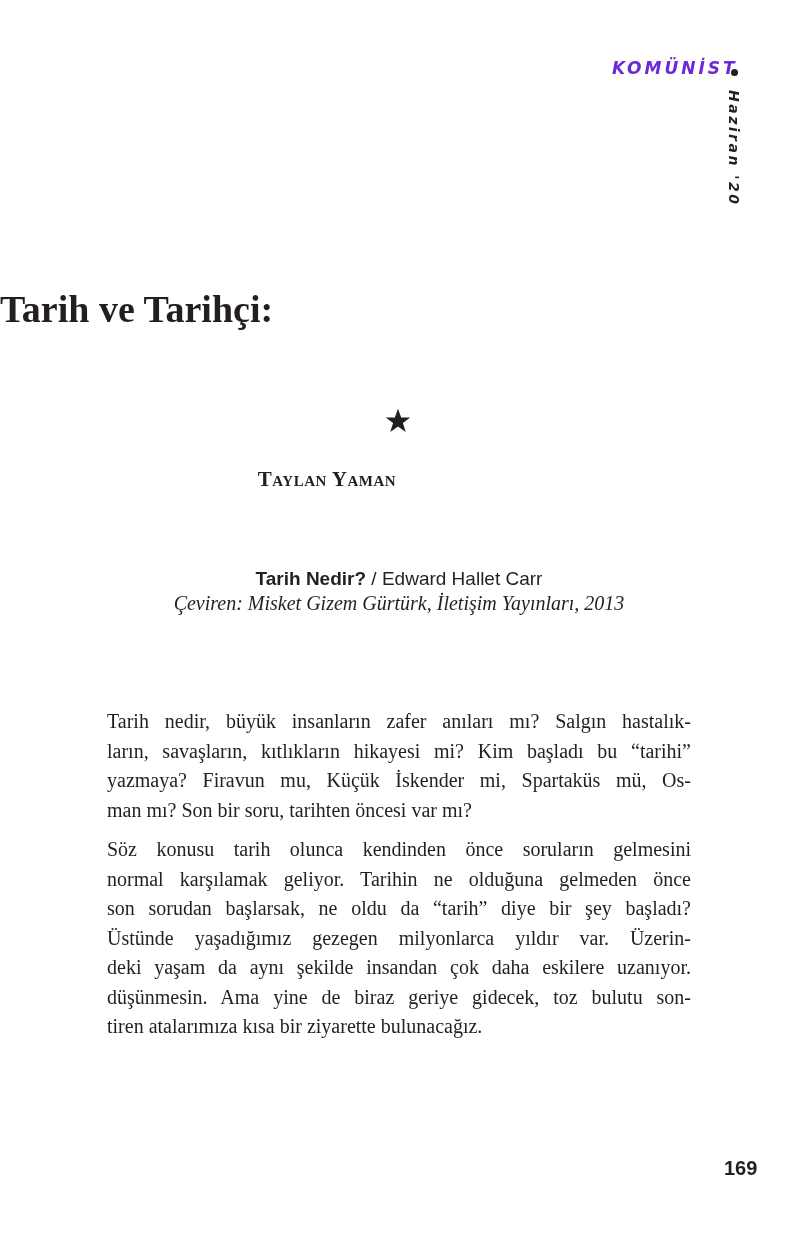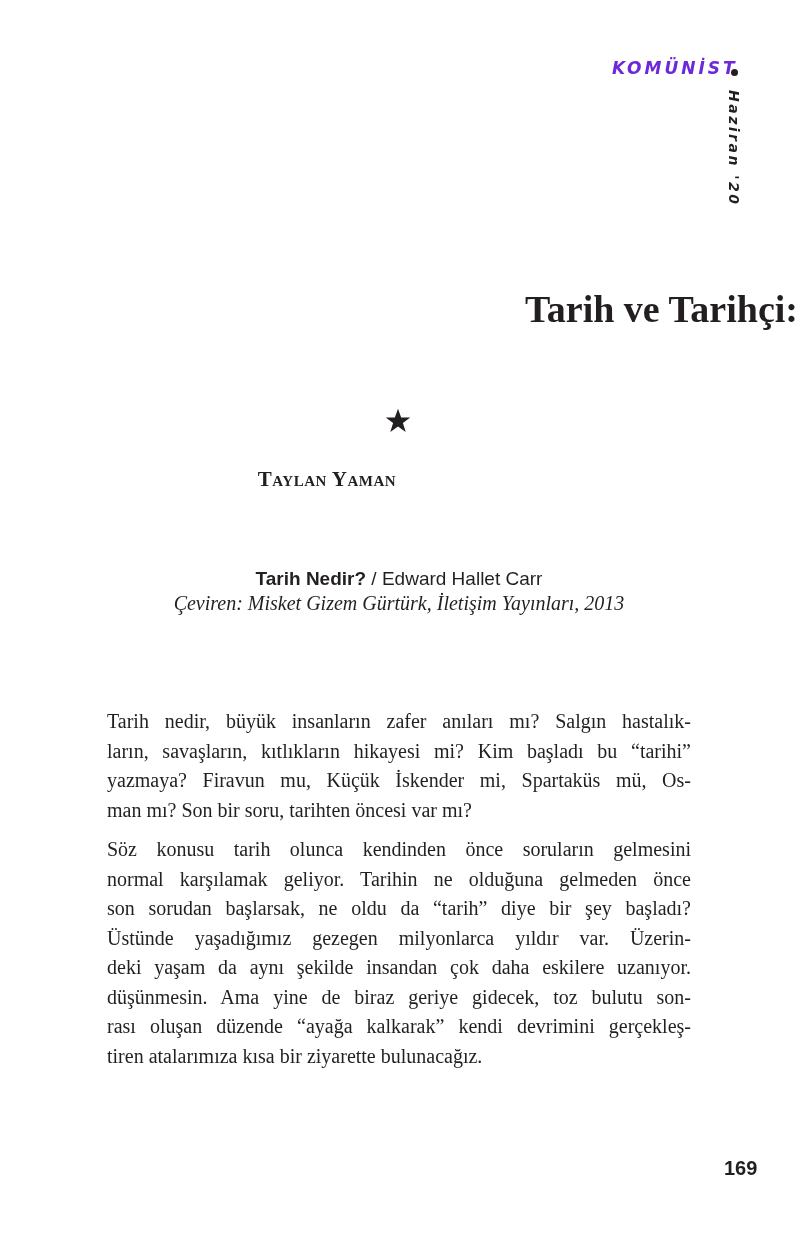--- a/index.html
+++ b/index.html
@@ -13,21 +13,21 @@
       position: absolute; top: 69px; left: 731px; width: 7px; height: 7px;
       border-radius: 50%; background: #231f20;
     }
     .header-date {
       position: absolute; top: 90px; left: 726px;
       writing-mode: vertical-rl;
       font-family: "DejaVu Sans", sans-serif; font-weight: bold; font-style: italic;
       font-size: 14px; letter-spacing: 2.5px; color: #231f20;
     }
     .title {
-      position: absolute; top: 282px; left: 0; width: 798px; text-align: right;
+      position: absolute; top: 282px; left: 0; width: 798px; text-align: left;
       font-family: "Liberation Serif", serif; font-weight: bold;
       font-size: 38px; line-height: 55px; color: #231f20;
     }
     .title div { white-space: nowrap; }
     .star {
       position: absolute; top: 407px; left: 384px; width: 28px; height: 28px;
     }
     .author {
       position: absolute; top: 467px; left: 0; width: 654px; text-align: center;
       font-family: "Liberation Serif", serif; font-weight: bold;
@@ -87,18 +87,17 @@
     <span class="line">yazmaya? Firavun mu, Küçük İskender mi, Spartaküs mü, Os-</span>
     <span class="line last">man mı? Son bir soru, tarihten öncesi var mı?</span>
   </p>
   <p class="para">
     <span class="line">Söz konusu tarih olunca kendinden önce soruların gelmesini</span>
     <span class="line">normal karşılamak geliyor. Tarihin ne olduğuna gelmeden önce</span>
     <span class="line">son sorudan başlarsak, ne oldu da “tarih” diye bir şey başladı?</span>
     <span class="line">Üstünde yaşadığımız gezegen milyonlarca yıldır var. Üzerin-</span>
     <span class="line">deki yaşam da aynı şekilde insandan çok daha eskilere uzanıyor.</span>
     <span class="line">düşünmesin. Ama yine de biraz geriye gidecek, toz bulutu son-</span>
-    <span class="line">rası oluşan düzende “ayağa kalkarak” kendi devrimini gerçekleş-</span>
     <span class="line last">tiren atalarımıza kısa bir ziyarette bulunacağız.</span>
   </p>
 </div>
 
 <div class="page-num">169</div>
 
 </body></html>

